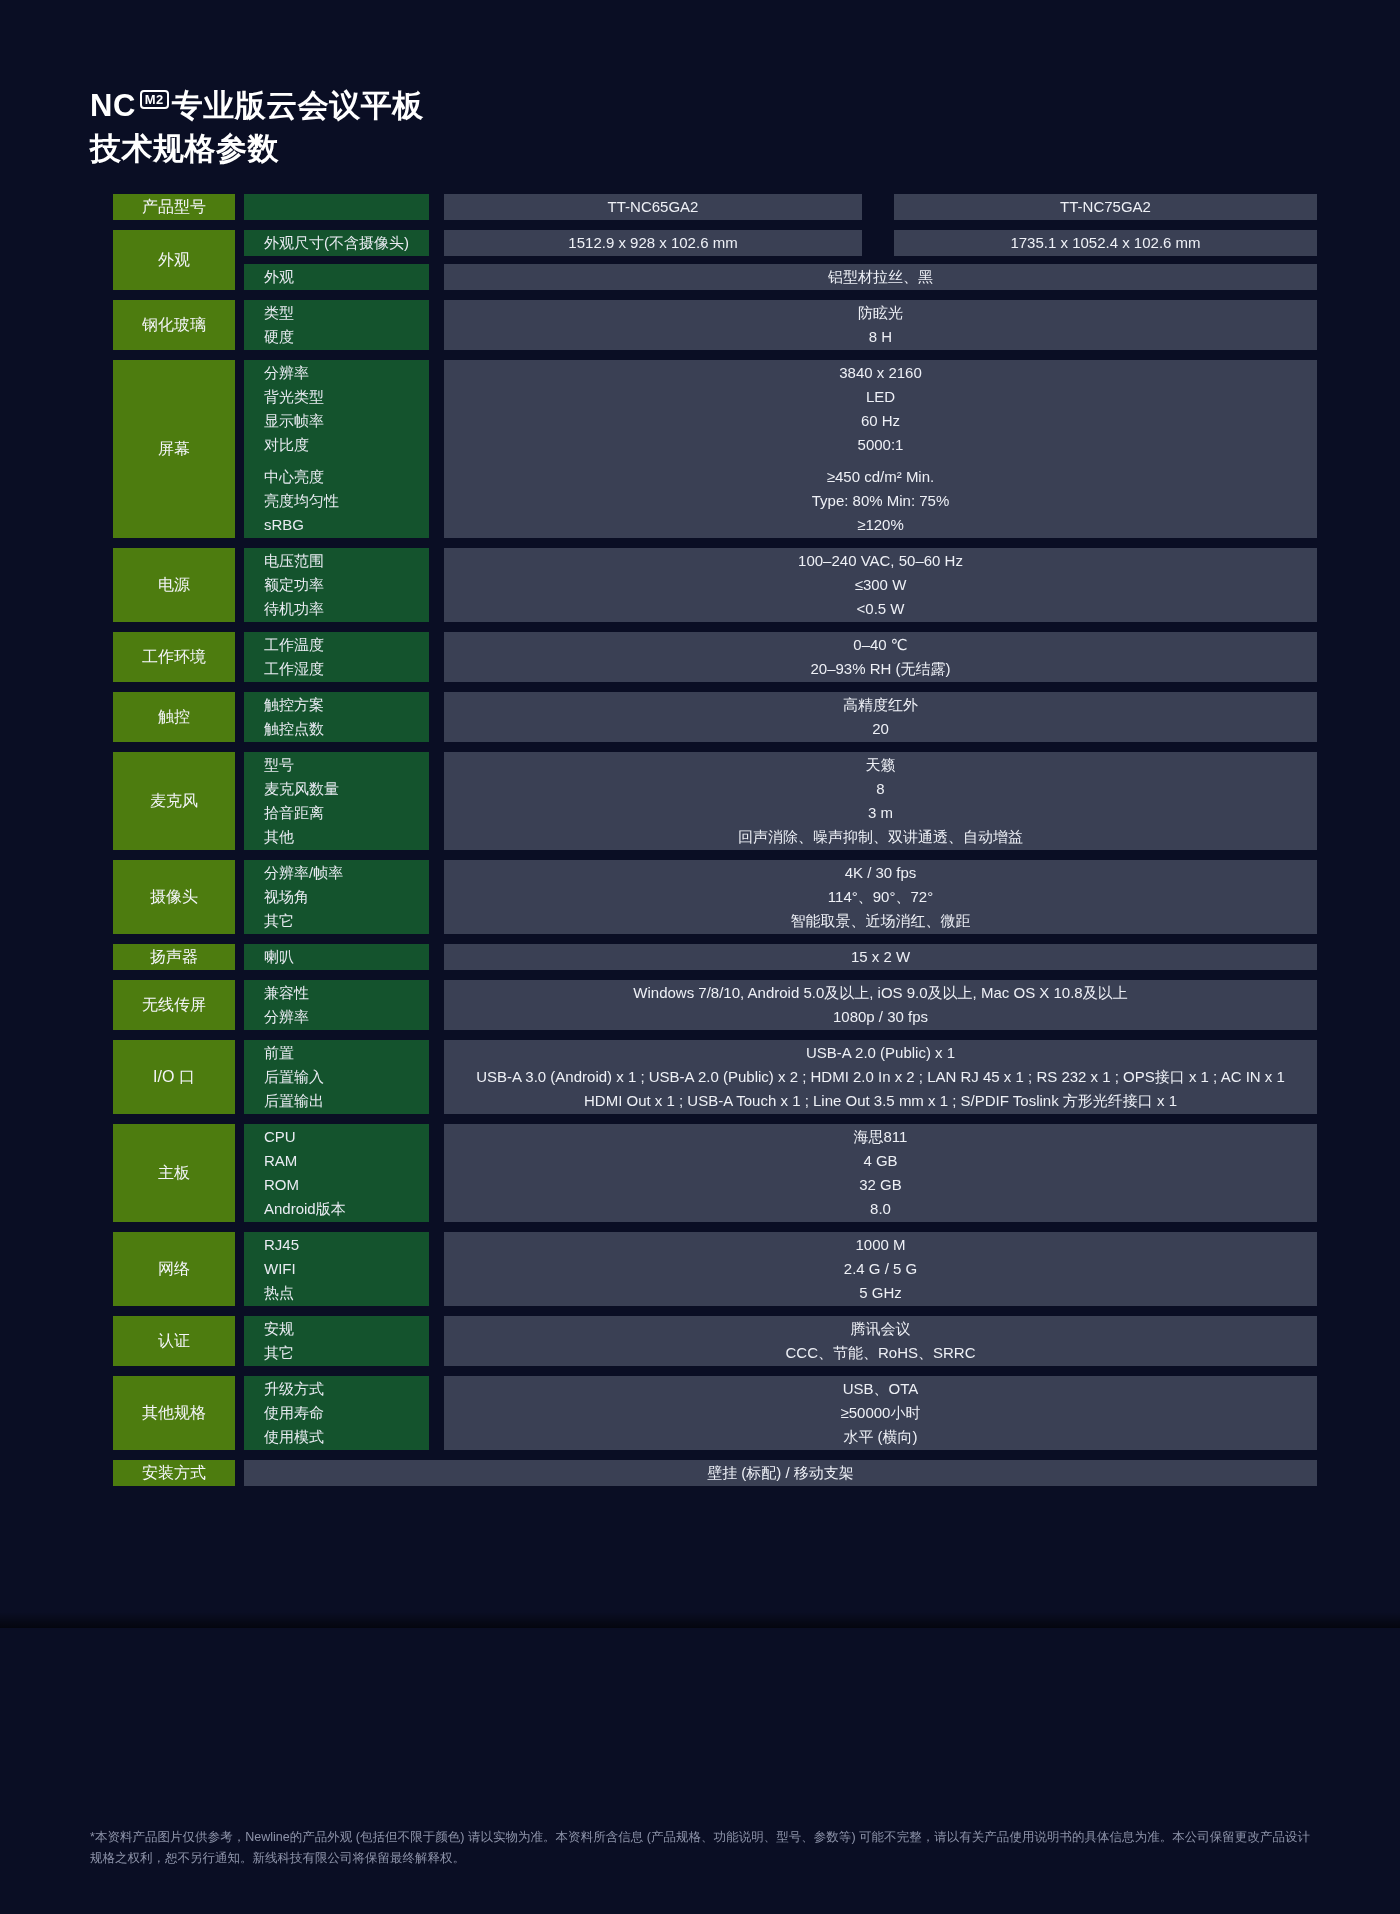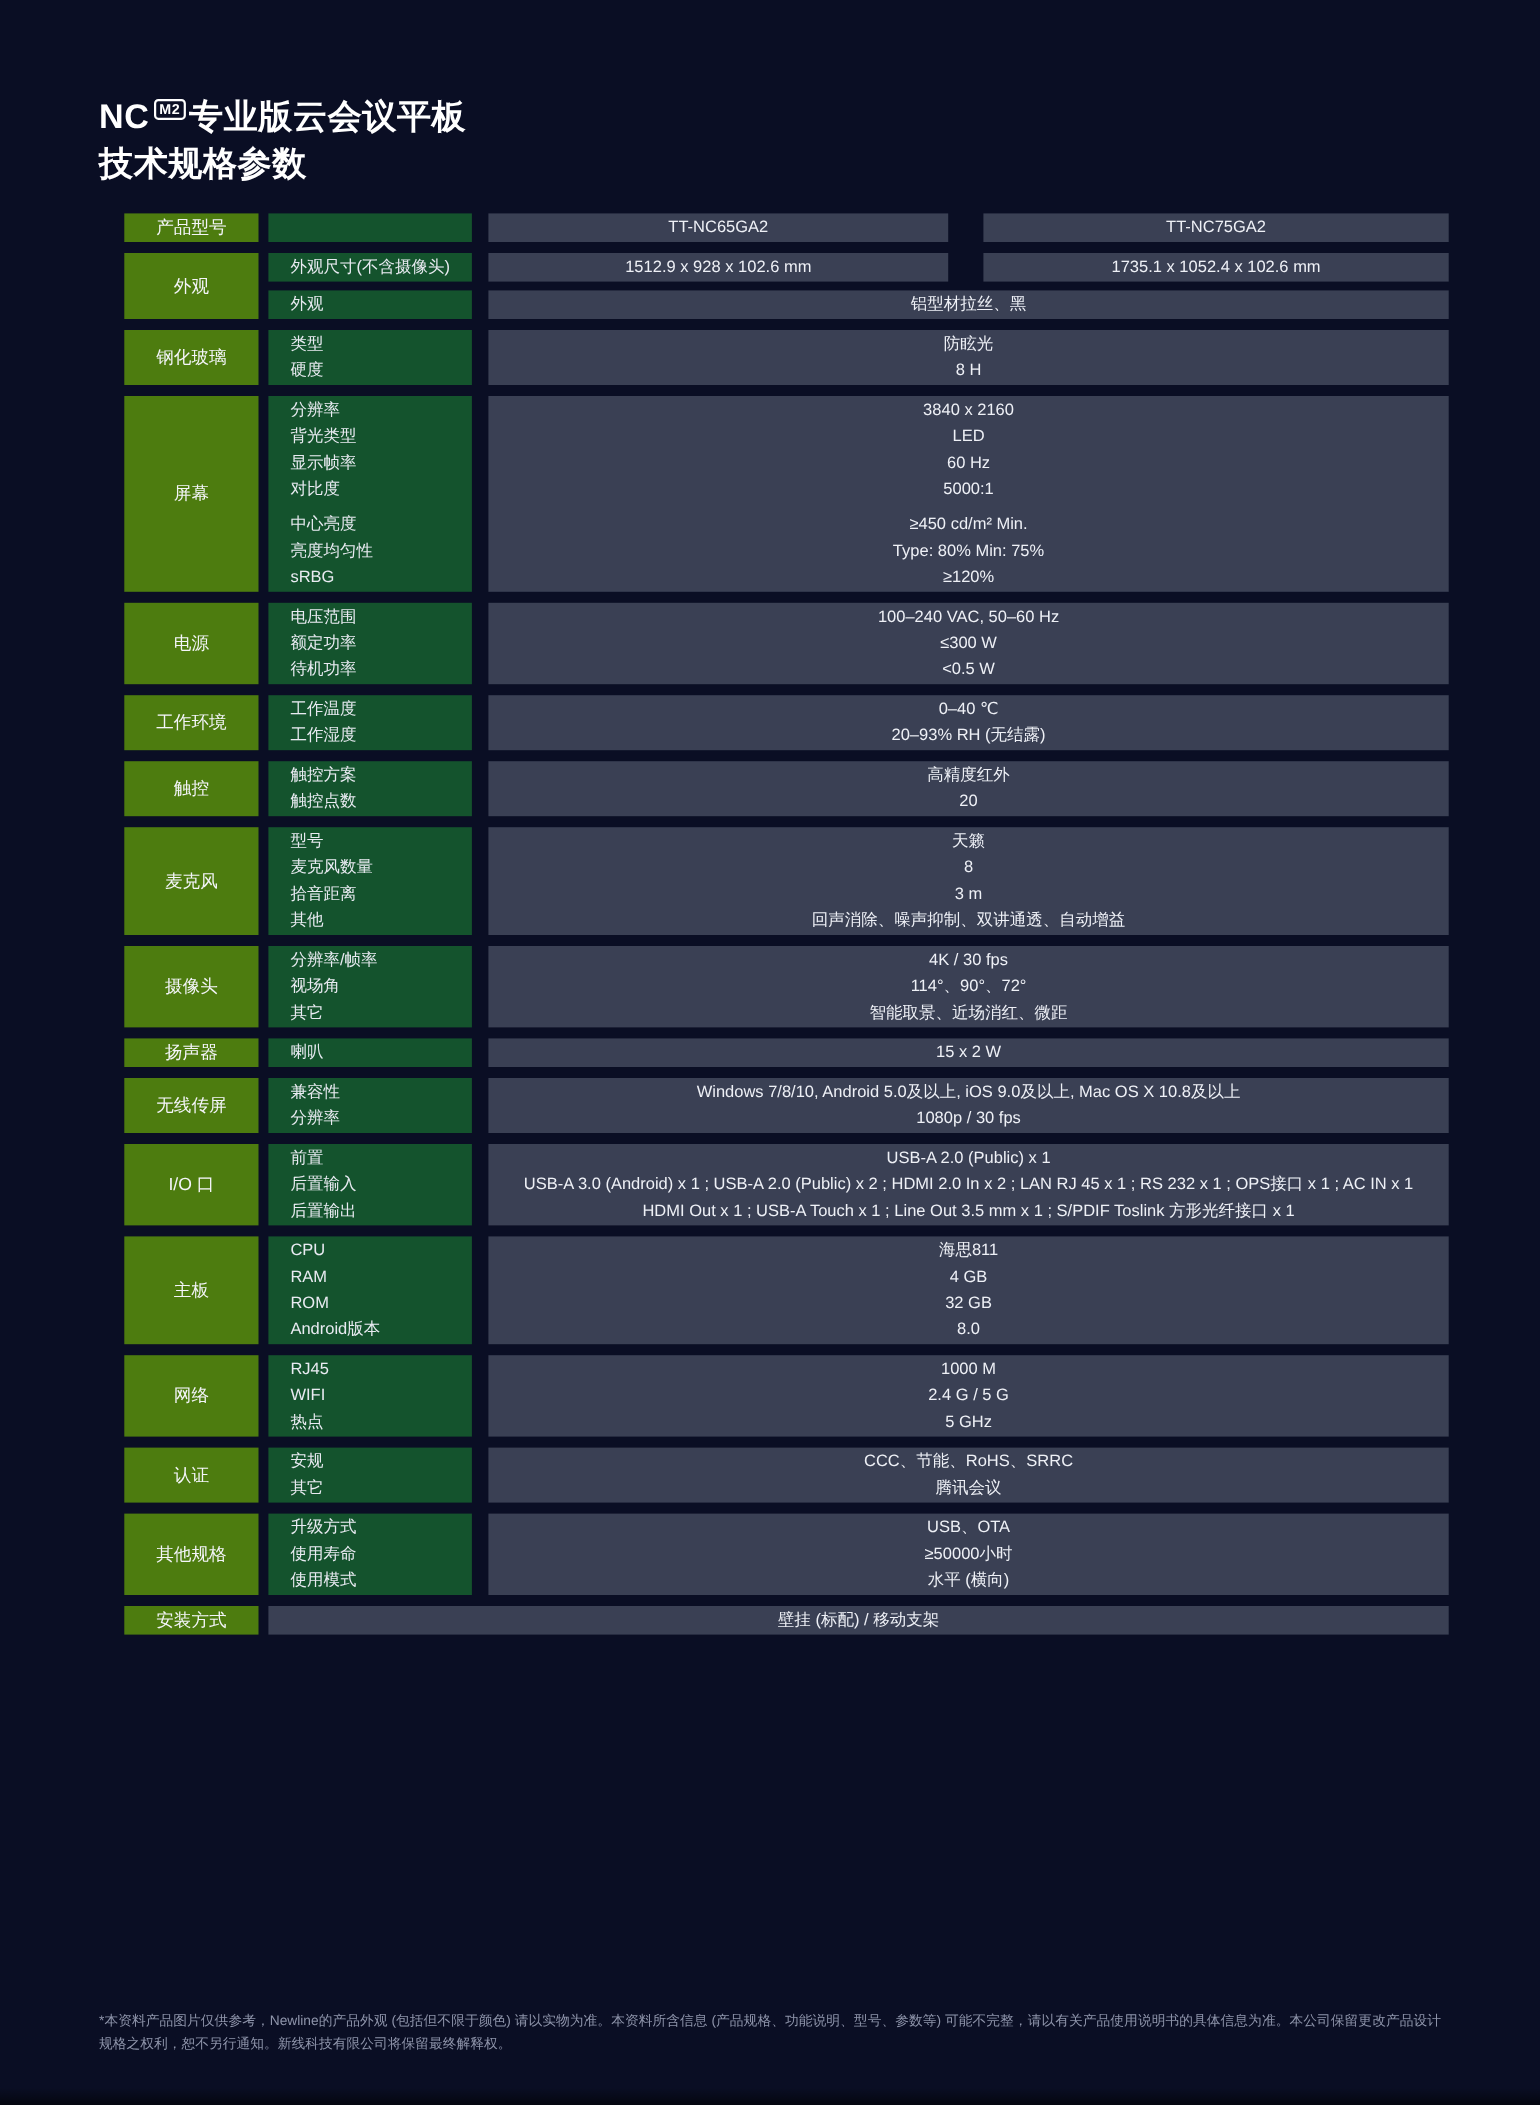--- a/index.html
+++ b/index.html
@@ -4,21 +4,21 @@
 <style>
   html,body{margin:0;padding:0;}
   body{
     width:1400px;height:1914px;
     background:#0a0e24;
     font-family:"Liberation Sans","DejaVu Sans",sans-serif;
     color:#eef0f6;
     overflow:hidden;
     position:relative;
   }
-  .page{position:relative;width:1400px;height:1914px;}
+  .page{position:relative;width:1400px;height:1628px;}
   .page::after{
     content:"";position:absolute;left:0;bottom:0;width:100%;height:16px;
     background:linear-gradient(to bottom,rgba(0,0,0,0),rgba(0,0,0,0.6));
     pointer-events:none;
   }
   
   .title-block{padding:84px 0 0 90px;}
   .title-line{font-size:31px;font-weight:700;line-height:43px;color:#ffffff;letter-spacing:0.5px;}
   .badge{
     display:inline-block;border:2px solid #ffffff;border-radius:4px;
@@ -380,22 +380,22 @@
         <div class="subrows">
           <div class="subrow">
             <div class="label-cell">
               <div class="group">
                 <div class="line">安规</div>
                 <div class="line">其它</div>
               </div>
             </div>
             <div class="value-cell merged">
               <div class="group">
+                <div class="line">腾讯会议</div>
                 <div class="line">CCC、节能、RoHS、SRRC</div>
-                <div class="line">腾讯会议</div>
               </div>
             </div>
           </div>
         </div>
       </div>
       <div class="section">
         <div class="cat-cell">其他规格</div>
         <div class="subrows">
           <div class="subrow">
             <div class="label-cell">

